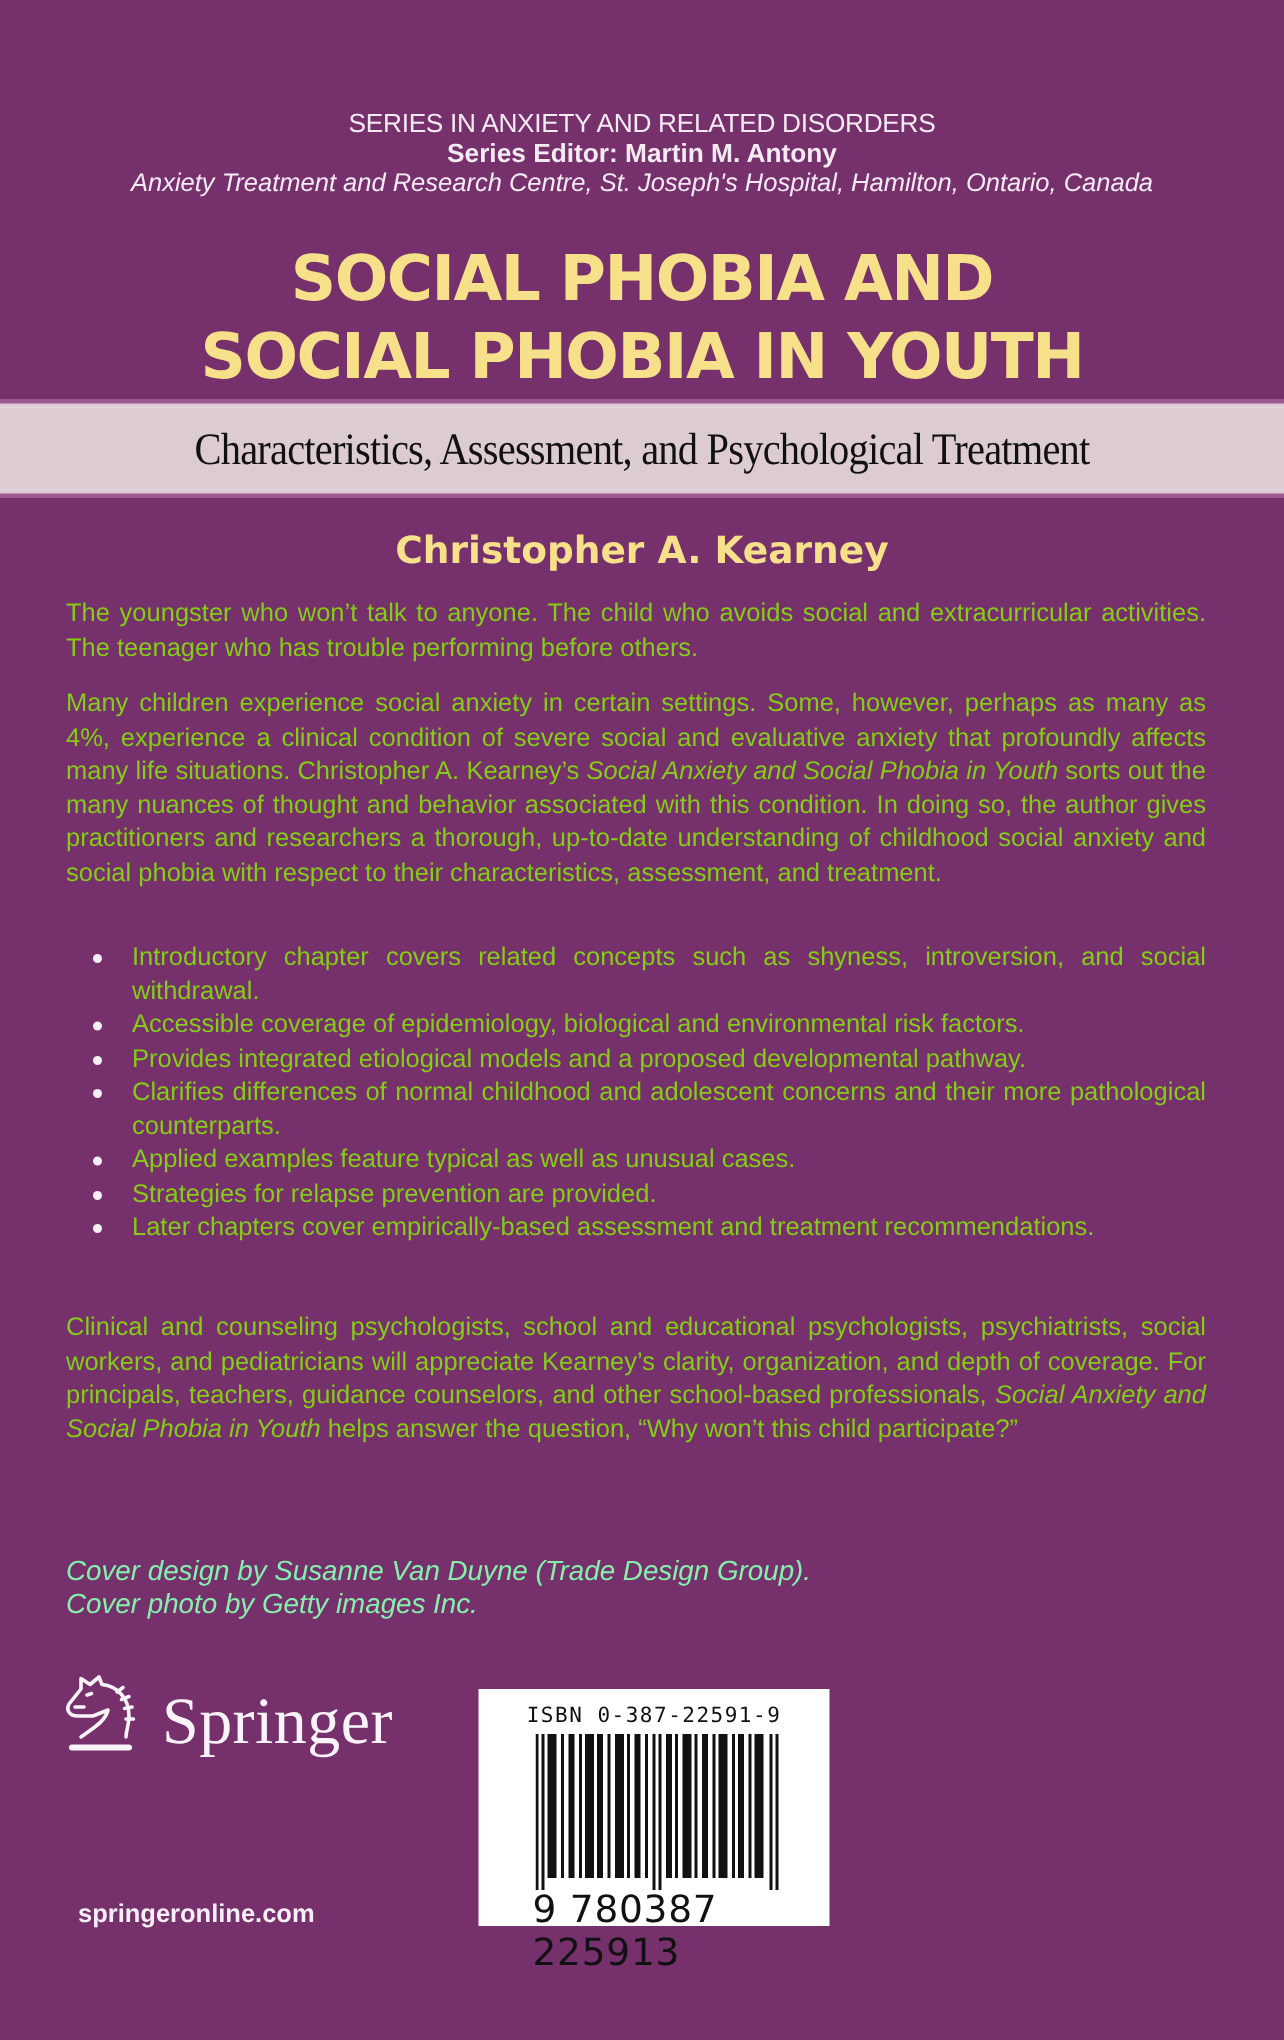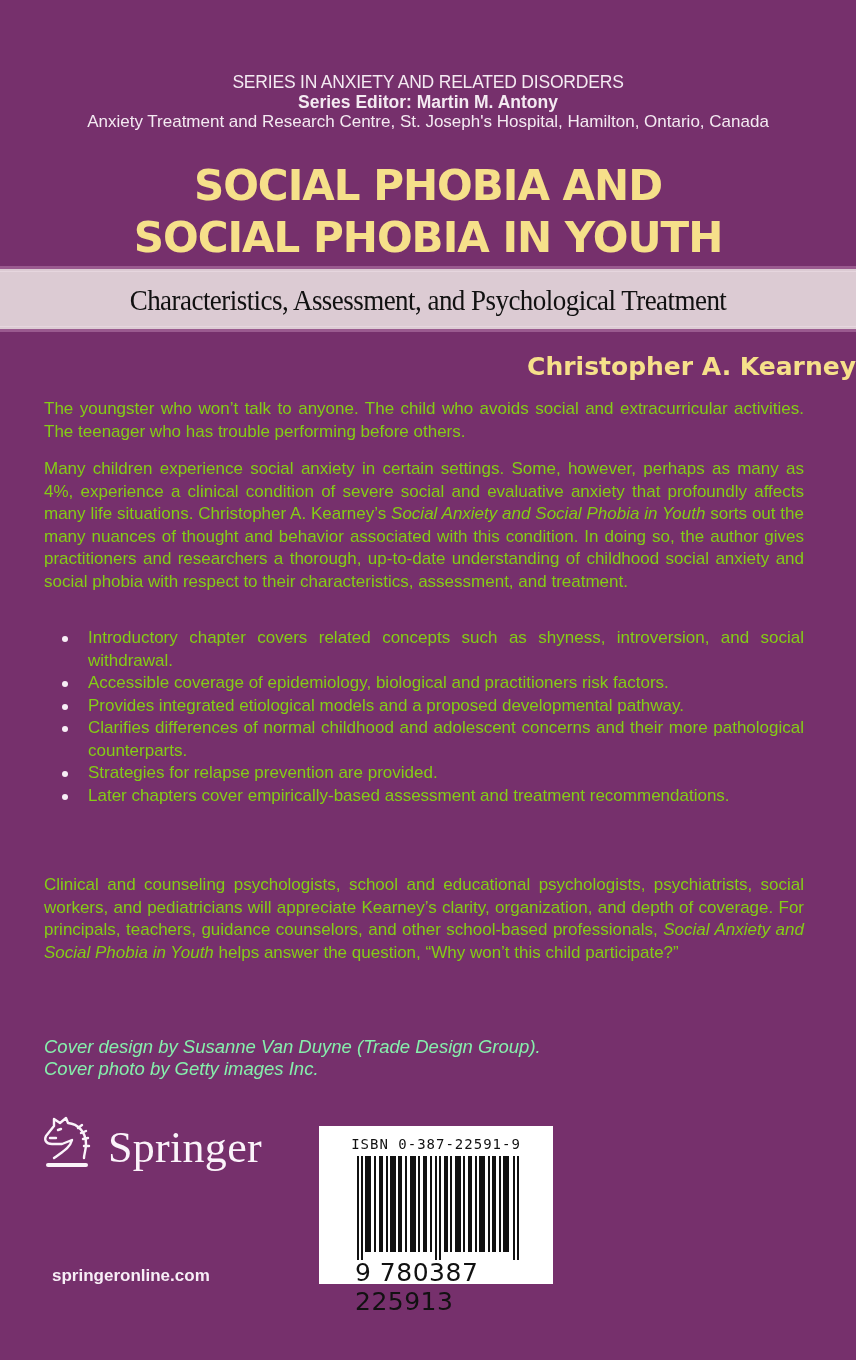--- a/index.html
+++ b/index.html
@@ -11,21 +11,21 @@
     position: relative;
   }
   .abs { position: absolute; }
   .series {
     top: 72px; left: 0; width: 856px; text-align: center;
     font-size: 17.5px; line-height: 20px; color: #f4eaf2;
     font-family: "Liberation Sans", sans-serif;
   }
   .series .s-title { letter-spacing: -0.2px; }
   .series .s-editor { font-weight: bold; }
-  .series .s-affil { font-size: 17px; }
+  .series .s-affil { font-style: italic; font-size: 17px; }
   .book-title {
     top: 160px; left: 0; width: 856px; text-align: center;
     color: #f6e08a; font-weight: bold; font-size: 42px; line-height: 52px;
     font-family: "DejaVu Sans", sans-serif; letter-spacing: -1px;
   }
   .band {
     top: 266px; left: 0; width: 856px; height: 66px;
     background: #dccbd3;
     border-top: 3px solid #9a5a8f;
     border-bottom: 3px solid #9a5a8f;
@@ -35,21 +35,21 @@
   .band-inner {
     position: absolute; top: 2px; left: 0; right: 0; bottom: 2px;
     border-top: 1px solid #e6d6de; border-bottom: 1px solid #e6d6de;
   }
   .subtitle {
     position: absolute; top: 14px; left: 0; width: 856px; text-align: center;
     color: #111; font-family: "Liberation Serif", serif; font-size: 30px;
     line-height: 34px; letter-spacing: -0.6px; transform: scaleX(0.9);
   }
   .author {
-    top: 350px; left: 0; width: 856px; text-align: right;
+    top: 350px; left: 0; width: 856px; text-align: center;
     color: #f6e08a; font-weight: bold; font-size: 25px; line-height: 34px;
     font-family: "DejaVu Sans", sans-serif;
   }
   .body {
     left: 44px; width: 760px; font-size: 17px; line-height: 22.5px;
     color: #84cc16; text-align: justify;
     font-family: "Liberation Sans", sans-serif;
   }
   .body p { margin: 0; }
   .p1 { top: 398px; }
@@ -118,23 +118,24 @@
   <p>The youngster who won’t talk to anyone. The child who avoids social and extracurricular activities. The teenager who has trouble performing before others.</p>
 </div>
 
 <div class="abs body p2">
   <p><span>Many children experience social anxiety in certain settings.  Some, however, perhaps as many as 4%, experience a clinical condition of severe social and evaluative anxiety that profoundly affects many life situations. Christopher A. Kearney’s </span><em>Social Anxiety and Social Phobia in Youth</em><span> sorts out the many nuances of thought and behavior associated with this condition. In doing so, the author gives practitioners and researchers a thorough, up-to-date understanding of childhood social anxiety and social phobia with respect to their characteristics, assessment, and treatment.</span></p>
 </div>
 
 <div class="abs body bullets">
   <ul>
     <li><span class="dot"></span><span>Introductory chapter covers related concepts such as shyness, introversion, and social withdrawal.</span></li>
-    <li><span class="dot"></span><span>Accessible coverage of epidemiology, biological and practitioners risk factors.</span></li>
+    <li><span class="dot"></span><span>Accessible coverage of epidemiology, biological and environmental risk factors.</span></li>
     <li><span class="dot"></span><span>Provides integrated etiological models and a proposed developmental pathway.</span></li>
     <li><span class="dot"></span><span>Clarifies differences of normal childhood and adolescent concerns and their more pathological counterparts.</span></li>
+    <li><span class="dot"></span><span>Applied examples feature typical as well as unusual cases.</span></li>
     <li><span class="dot"></span><span>Strategies for relapse prevention are provided.</span></li>
     <li><span class="dot"></span><span>Later chapters cover empirically-based assessment and treatment recommendations.</span></li>
   </ul>
 </div>
 
 <div class="abs body p3">
   <p><span>Clinical and counseling psychologists, school and educational psychologists, psychiatrists, social workers, and pediatricians will appreciate Kearney’s clarity, organization, and depth of coverage. For principals, teachers, guidance counselors, and other school-based professionals, </span><em>Social Anxiety and Social Phobia in Youth</em><span> helps answer the question, “Why won’t this child participate?”</span></p>
 </div>
 
 <div class="abs credits">

